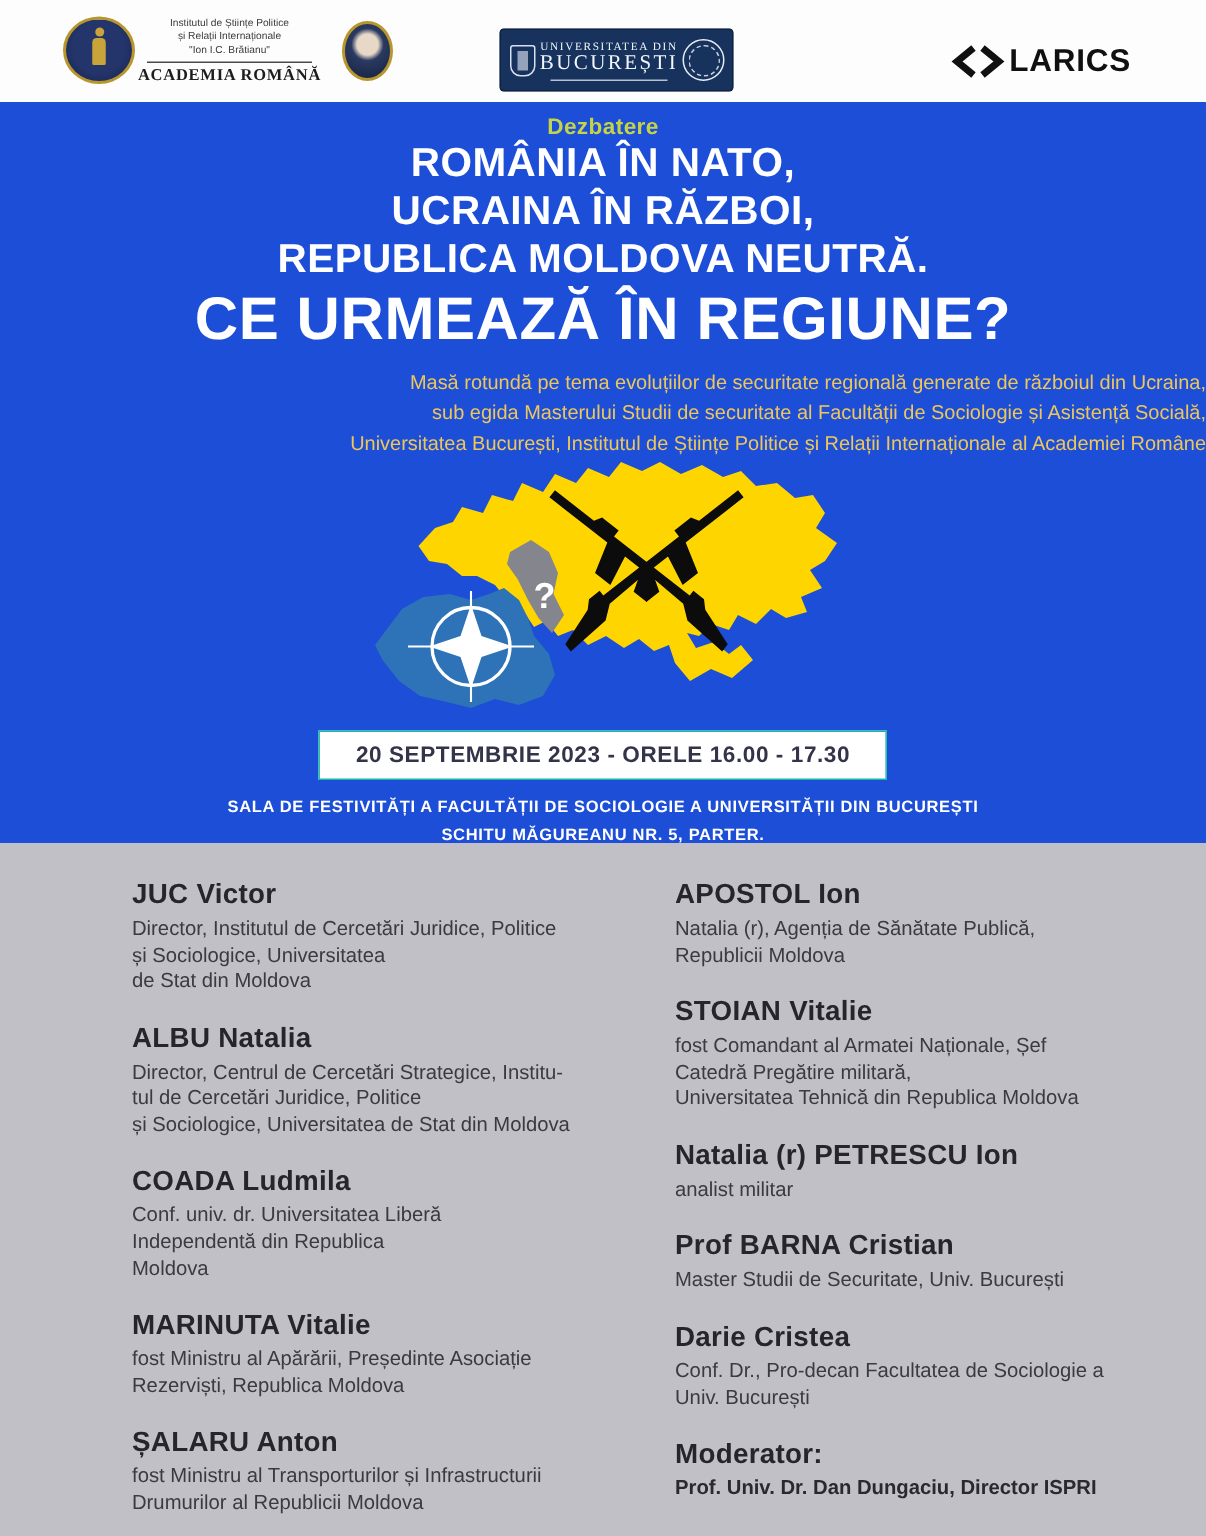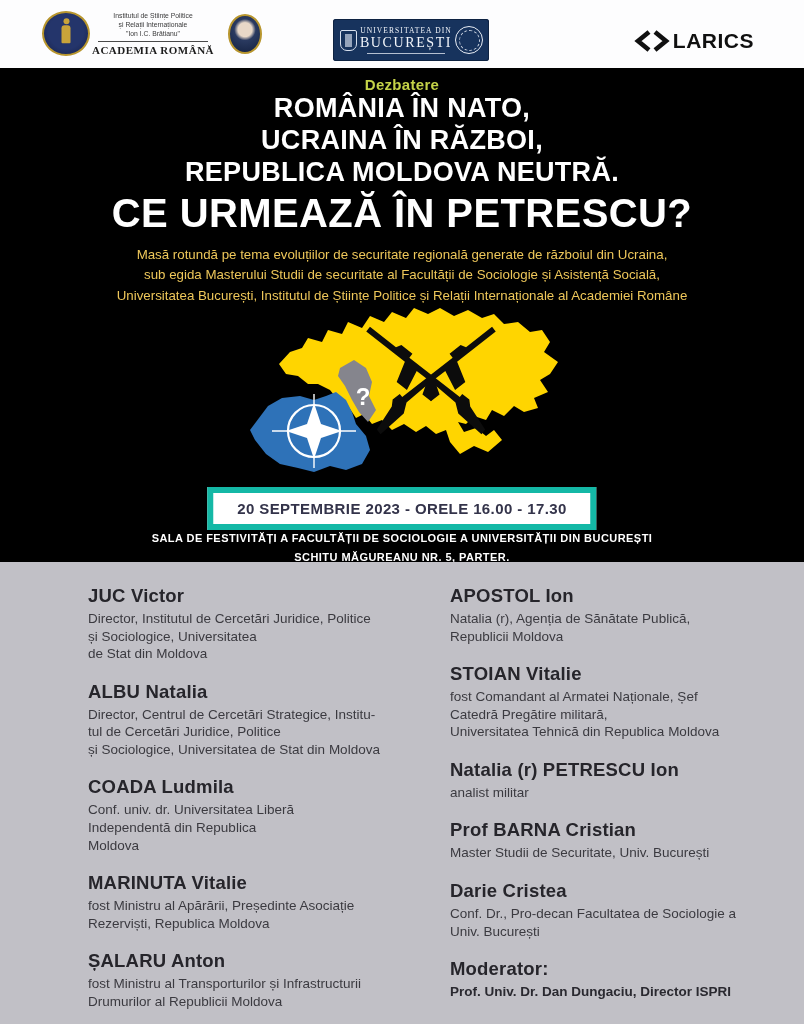--- a/index.html
+++ b/index.html
@@ -36,30 +36,30 @@
   .ub-rule{margin:2px 10px 0;border-top:1px solid rgba(235,240,248,.75);}
   .seal{width:28px;height:28px;margin-right:6px;border-radius:50%;flex:none;
     border:1.6px solid #e8edf5;position:relative;box-sizing:border-box;}
   .seal::before{content:"";position:absolute;inset:2.5px;border-radius:50%;
     border:1px dashed rgba(232,237,245,.85);}
 
   .larics{position:absolute;right:50px;top:29px;display:flex;align-items:center;gap:3px;color:#101010;}
   .larics-name{font-size:21px;font-weight:800;letter-spacing:.5px;}
 
   
-  .hero{position:absolute;top:68px;left:0;width:804px;height:494px;background:#000000;
+  .hero{position:absolute;top:68px;left:0;width:804px;height:494px;background:#1d4ed8;
     text-align:center;color:#fff;}
   .kicker{padding-top:8px;font-size:15px;font-weight:700;color:#c5d348;letter-spacing:.3px;}
   .title{font-size:27px;font-weight:800;line-height:1.18;letter-spacing:.3px;}
   .big-title{font-size:40px;font-weight:800;letter-spacing:.4px;line-height:1.05;margin-top:3px;}
   .description{margin-top:11px;font-size:13.3px;line-height:1.56;color:#eec75a;
-    white-space:pre-line;font-weight:500;}
+    white-space:pre-line;font-weight:500;text-align:right;}
   .map-wrap{position:absolute;left:242px;top:236px;width:330px;height:175px;}
   .date-badge{position:absolute;top:419px;left:50%;transform:translateX(-50%);
-    background:#ffffff;border:6px solid #14b8a6;color:#33334a;font-weight:800;font-size:15px;
+    background:#ffffff;border:1px solid #14b8a6;color:#33334a;font-weight:800;font-size:15px;
     letter-spacing:.4px;padding:7px 24px;white-space:nowrap;}
   .venue{position:absolute;top:461px;width:100%;text-align:center;color:#ffffff;font-size:11px;
     font-weight:700;letter-spacing:.45px;line-height:1.7;white-space:pre-line;}
 
   
   .speakers{position:absolute;top:562px;left:0;width:804px;height:462px;background:#c1c0c6;}
   .col{position:absolute;top:22px;width:350px;}
   .col-left{left:88px;}
   .col-right{left:450px;}
   .speaker{margin-bottom:17px;}
@@ -104,21 +104,21 @@
       </svg>
       <span class="larics-name">LARICS</span>
     </div>
   </div>
 
   <div class="hero">
     <div class="kicker">Dezbatere</div>
     <div class="title">ROMÂNIA ÎN NATO,</div>
     <div class="title">UCRAINA ÎN RĂZBOI,</div>
     <div class="title">REPUBLICA MOLDOVA NEUTRĂ.</div>
-    <div class="big-title">CE URMEAZĂ ÎN PETRESCU?</div>
+    <div class="big-title">CE URMEAZĂ ÎN REGIUNE?</div>
     <div class="description">Masă rotundă pe tema evoluțiilor de securitate regională generate de războiul din Ucraina,
 sub egida Masterului Studii de securitate al Facultății de Sociologie și Asistență Socială,
 Universitatea București, Institutul de Științe Politice și Relații Internaționale al Academiei Române</div>
 
     <div class="map-wrap">
       <svg width="330" height="175" viewBox="0 0 330 175">
 
         <path fill="#ffd500" d="
           M37,60 L48,48 L60,44 L66,34 L80,38 L86,26 L100,30 L106,18 L120,24 L128,12 L142,18
           L150,8 L164,14 L172,4 L186,10 L198,4 L212,12 L226,6 L240,14 L252,10 L262,20 L276,18

